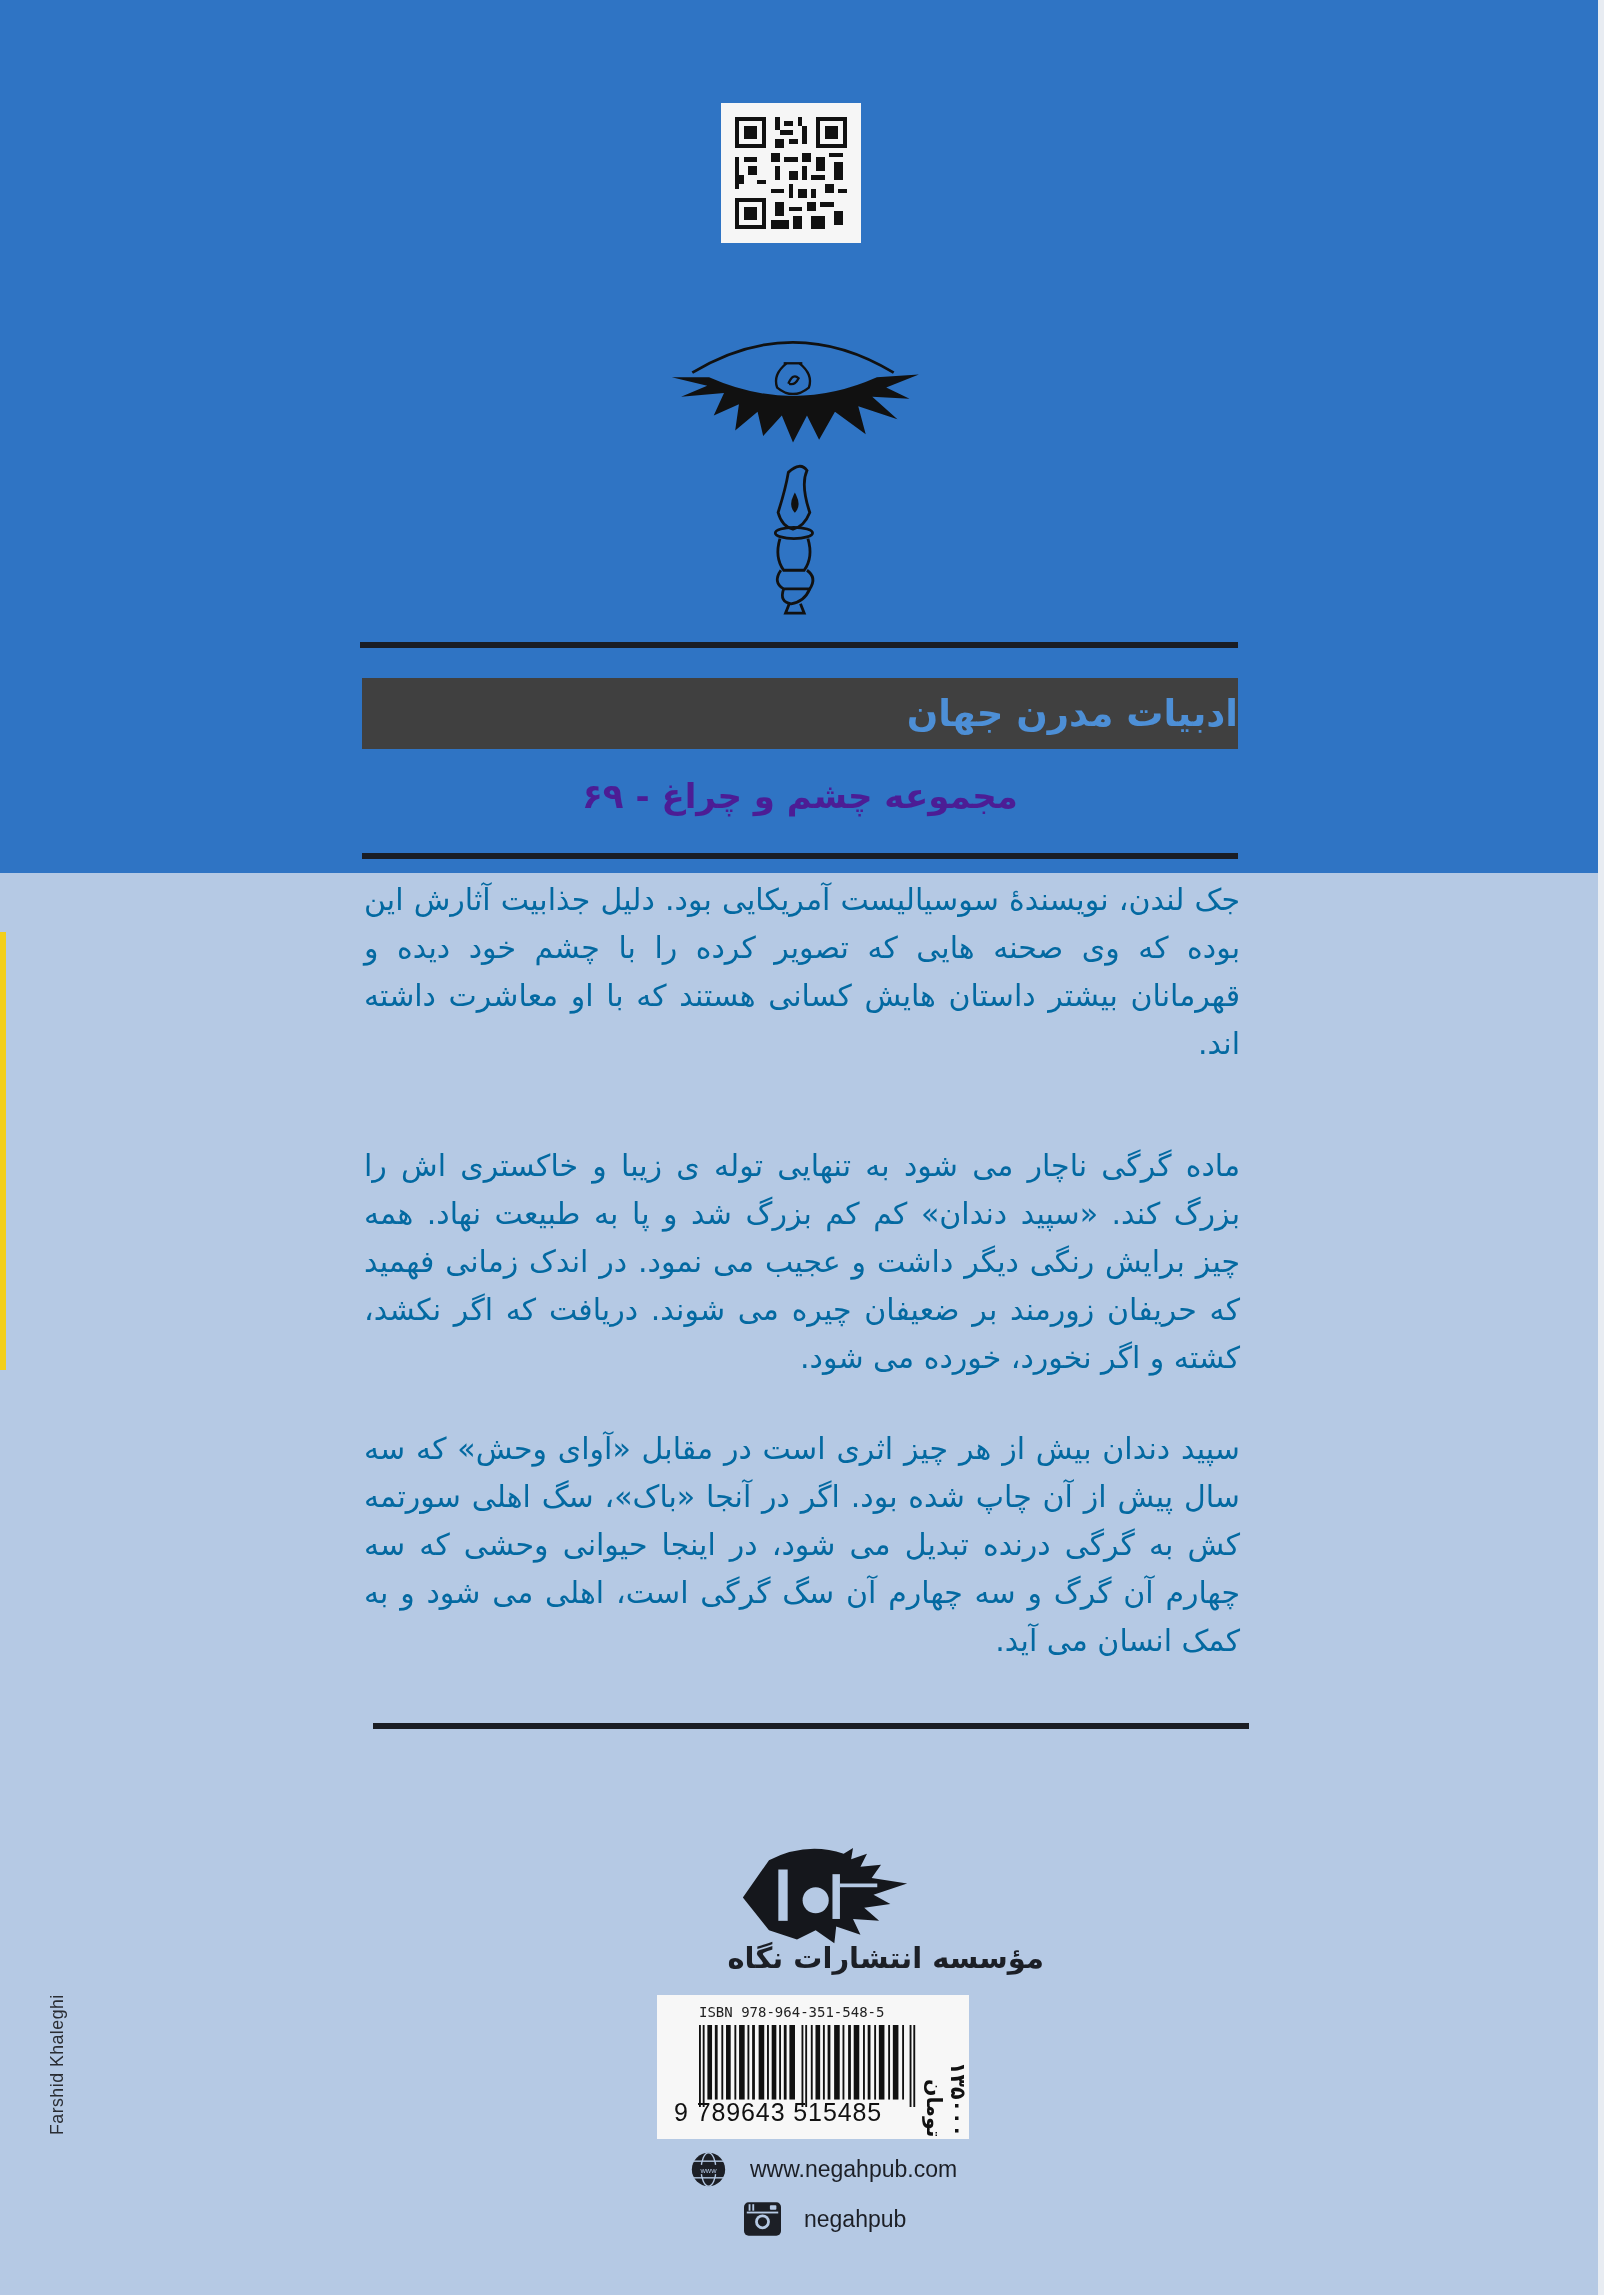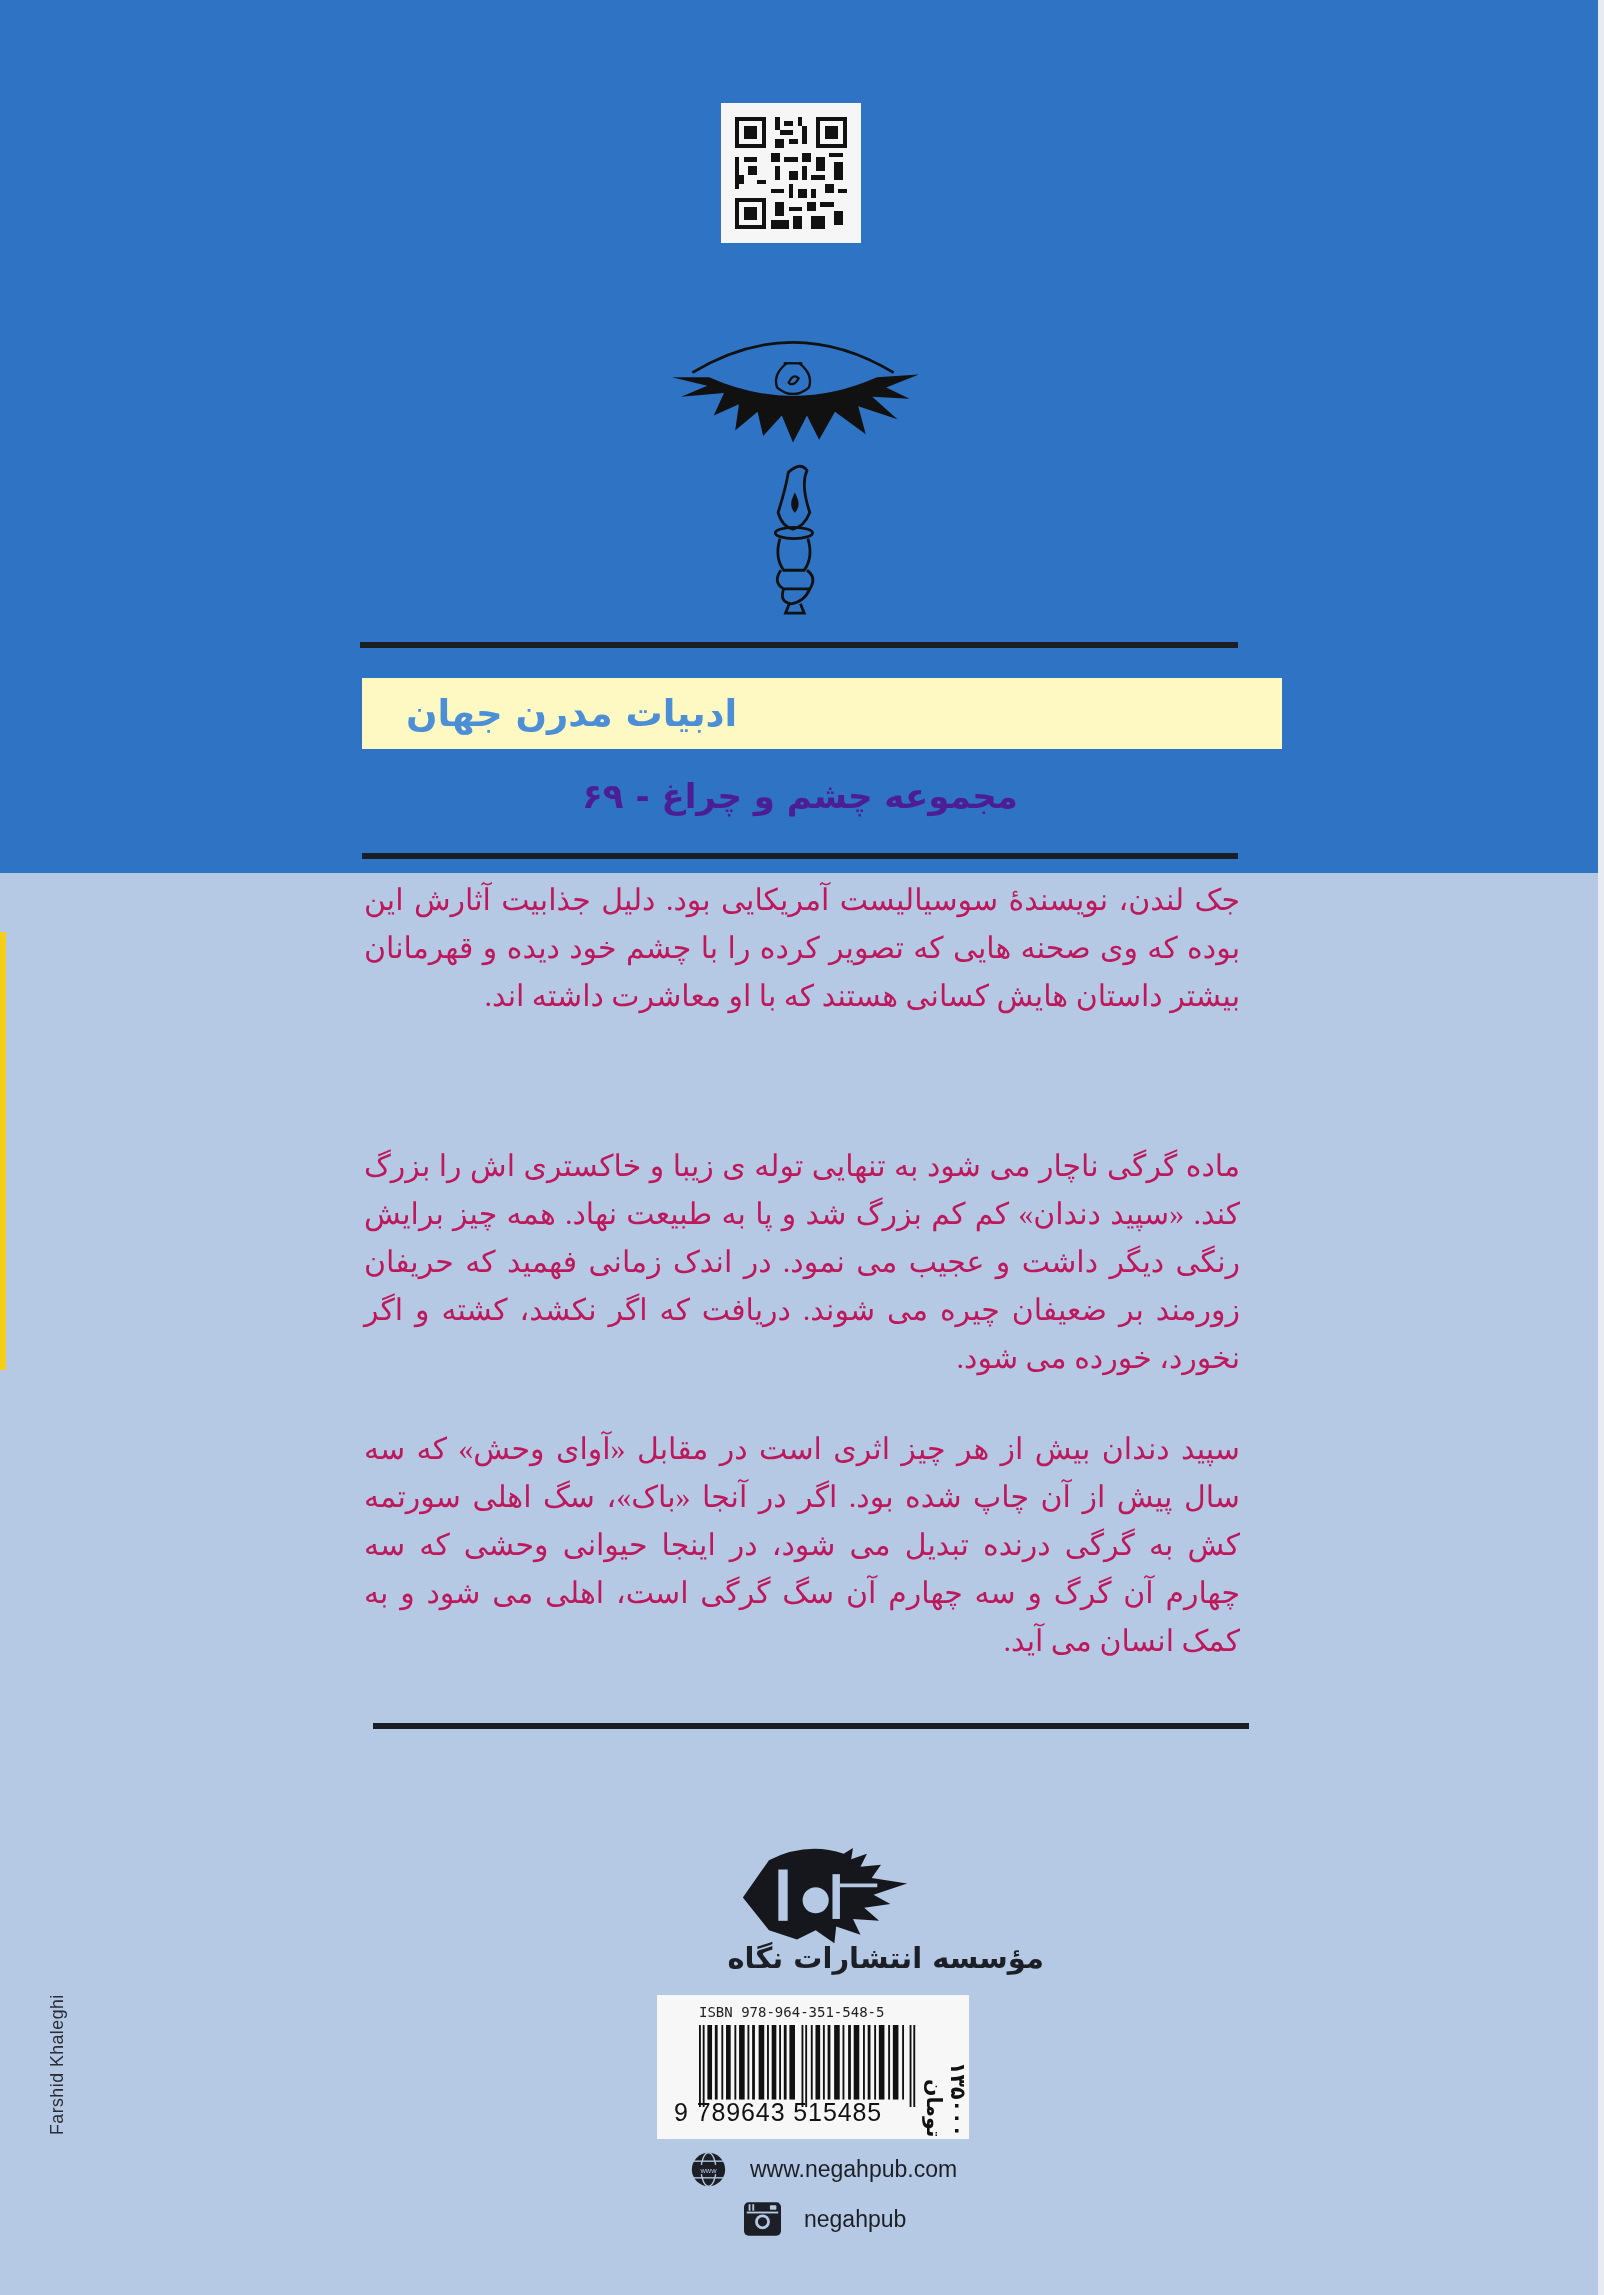--- a/index.html
+++ b/index.html
@@ -25,30 +25,30 @@
     background: #e8ecf2;
   }
   .qr {
     position: absolute; left: 721px; top: 103px; width: 140px; height: 140px;
     background: #f6f6f6; display: flex; align-items: center; justify-content: center;
   }
   .emblem { position: absolute; left: 653px; top: 326px; width: 280px; height: 289px; }
   .rule { position: absolute; height: 5.6px; background: #1a1d24; }
   .series-bar {
     position: absolute; left: 362px; top: 678px; width: 876px; height: 71px;
-    background: #fef9c3; display: flex; align-items: center; justify-content: flex-end;
-    color: #4d8fd6; font-size: 37px; font-weight: bold; direction: rtl; padding-left: 44px;
+    background: #404040; display: flex; align-items: center; justify-content: flex-start;
+    color: #4d8fd6; font-size: 37px; font-weight: bold; direction: rtl;
   }
   .series-sub {
     position: absolute; left: 362px; top: 776px; width: 876px; text-align: center;
     color: #4c1d95; font-size: 34px; font-weight: bold; direction: rtl;
   }
   .blurb {
     position: absolute; left: 364px; width: 876px; direction: rtl; text-align: justify;
-    color: #be185d; font-size: 30px; line-height: 48px; font-family: Liberation Serif, serif;
+    color: #0369a1; font-size: 30px; line-height: 48px;
   }
   .publisher-logo { position: absolute; left: 741px; top: 1846px; width: 168px; height: 103px; }
   .publisher-name {
     position: absolute; left: 559px; top: 1941px; width: 485px; text-align: right;
     direction: rtl; font-size: 29px; font-weight: bold; color: #1c1f26;
   }
   .barcode-box {
     position: absolute; left: 657px; top: 1995px; width: 312px; height: 144px;
     background: #f7f7f7;
   }

